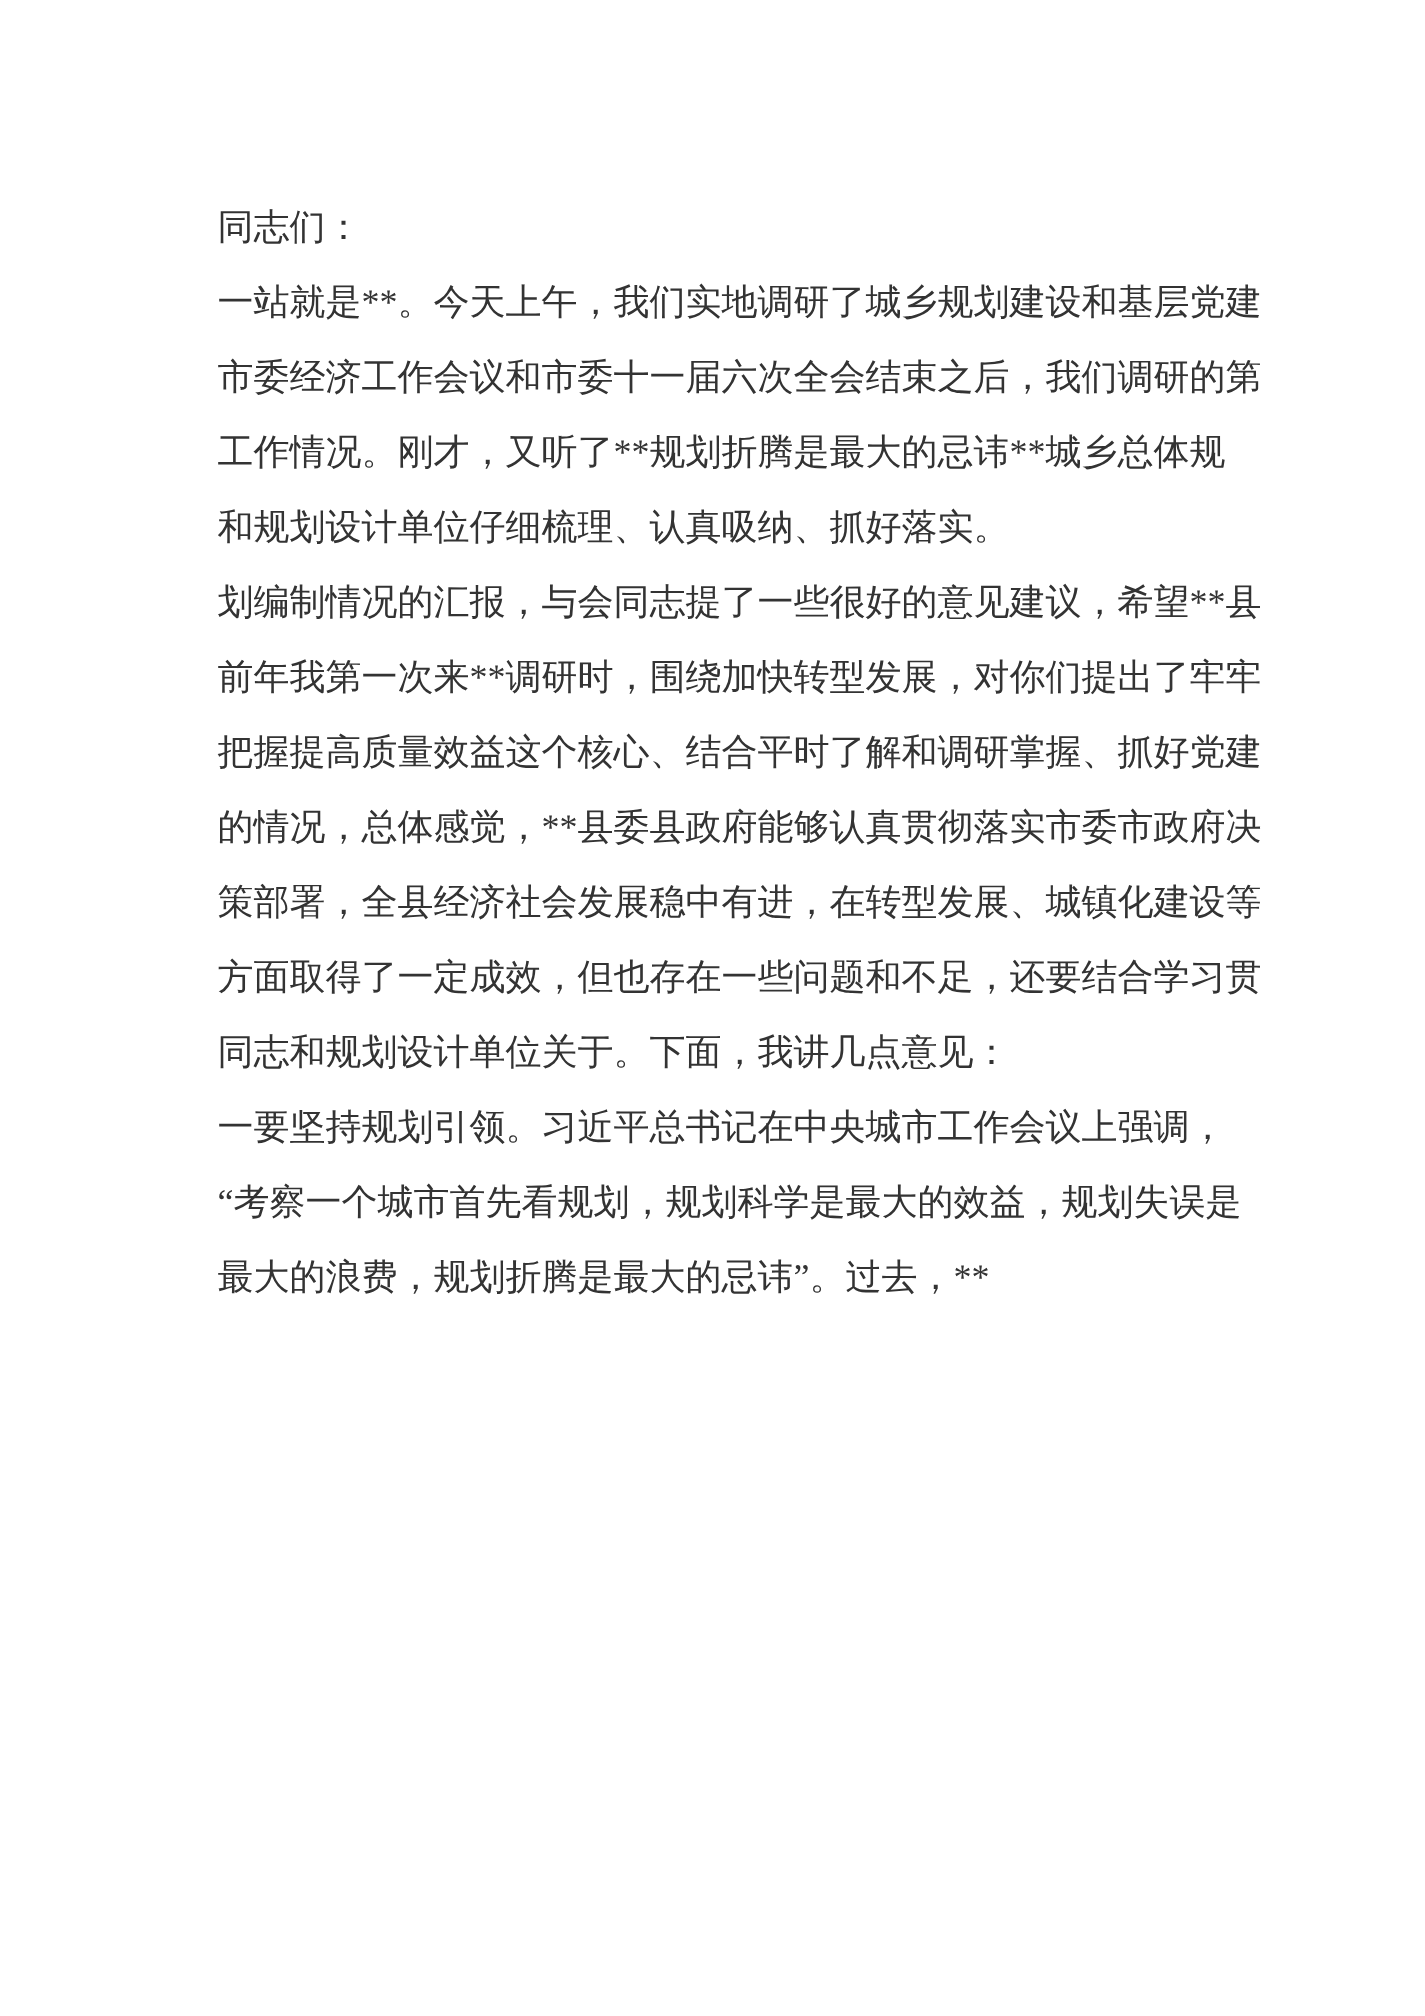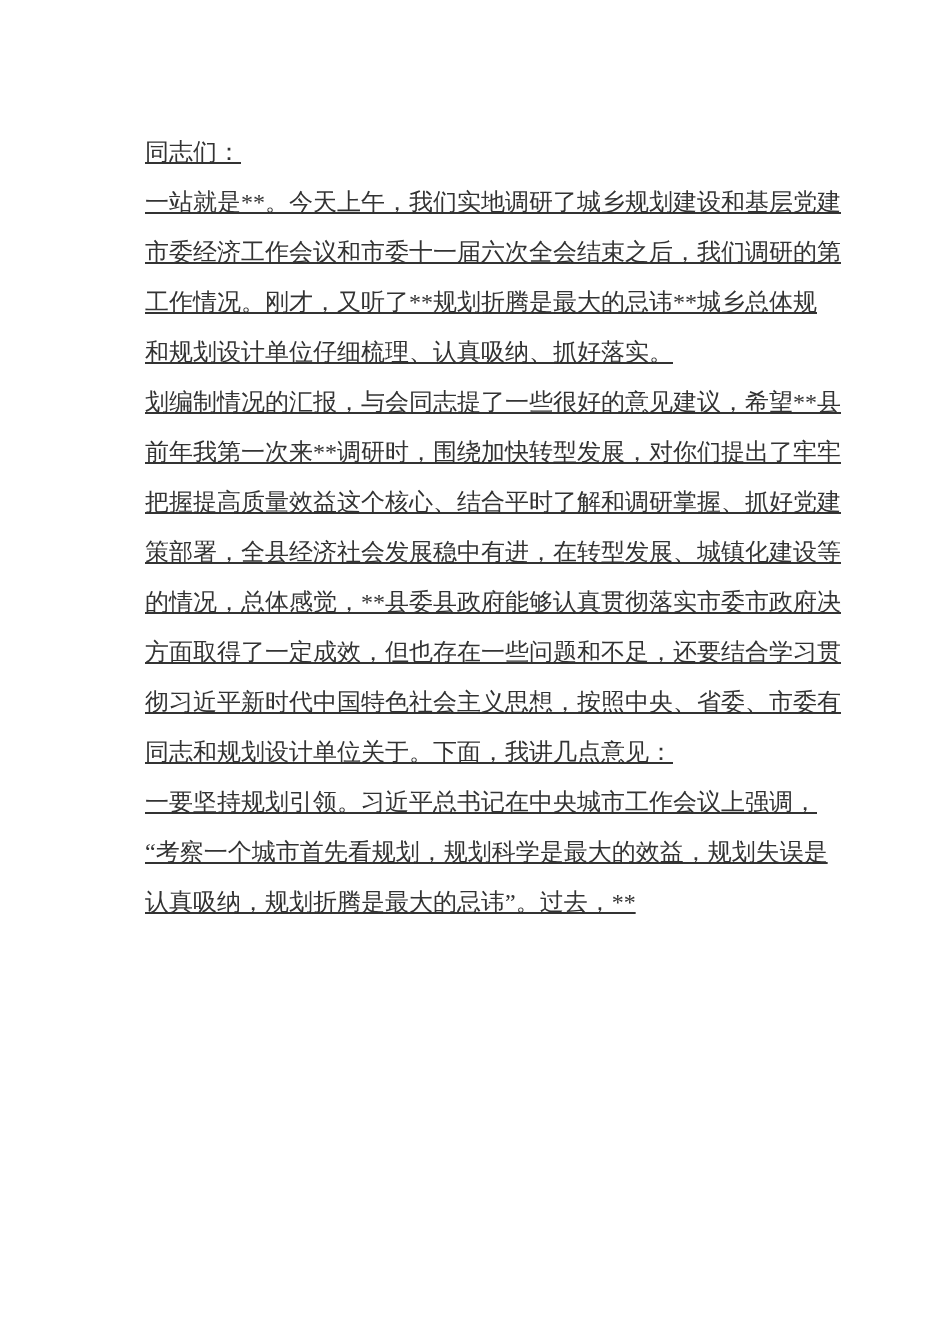--- a/index.html
+++ b/index.html
@@ -27,21 +27,20 @@
     top: 127px;
     width: 678px;
     color: #333333;
     font-size: 24px;
     line-height: 50px;
     letter-spacing: 0;
   }
   .paragraph {
     margin: 0;
     padding: 0;
-    text-decoration: underline;
   }
   .text-line {
     white-space: nowrap;
     height: 50px;
   }
 </style>
 </head>
 <body style="background: rgb(255, 255, 255);">
 
 <div class="doc-page">
@@ -52,25 +51,24 @@
       <div class="paragraph">
         <div class="text-line">一站就是**。今天上午，我们实地调研了城乡规划建设和基层党建</div>
         <div class="text-line">市委经济工作会议和市委十一届六次全会结束之后，我们调研的第</div>
         <div class="text-line">工作情况。刚才，又听了**规划折腾是最大的忌讳**城乡总体规</div>
         <div class="text-line">和规划设计单位仔细梳理、认真吸纳、抓好落实。</div>
         <div class="text-line">划编制情况的汇报，与会同志提了一些很好的意见建议，希望**县</div>
       </div>
       <div class="paragraph">
         <div class="text-line">前年我第一次来**调研时，围绕加快转型发展，对你们提出了牢牢</div>
         <div class="text-line">把握提高质量效益这个核心、结合平时了解和调研掌握、抓好党建</div>
+        <div class="text-line">的情况，总体感觉，**县委县政府能够认真贯彻落实市委市政府决</div>
         <div class="text-line">策部署，全县经济社会发展稳中有进，在转型发展、城镇化建设等</div>
-        <div class="text-line">的情况，总体感觉，**县委县政府能够认真贯彻落实市委市政府决</div>
         <div class="text-line">方面取得了一定成效，但也存在一些问题和不足，还要结合学习贯</div>
-        <div class="text-line">彻习近平新时代中国特色社会主义思想，按照中央、省委、市委有</div>
         <div class="text-line">同志和规划设计单位关于。下面，我讲几点意见：</div>
       </div>
       <div class="paragraph">
         <div class="text-line">一要坚持规划引领。习近平总书记在中央城市工作会议上强调，</div>
         <div class="text-line">“考察一个城市首先看规划，规划科学是最大的效益，规划失误是</div>
-        <div class="text-line">认真吸纳，规划折腾是最大的忌讳”。过去，**</div>
+        <div class="text-line">最大的浪费，规划折腾是最大的忌讳”。过去，**</div>
       </div>
     </div>
 </div>
 
 </body></html>

